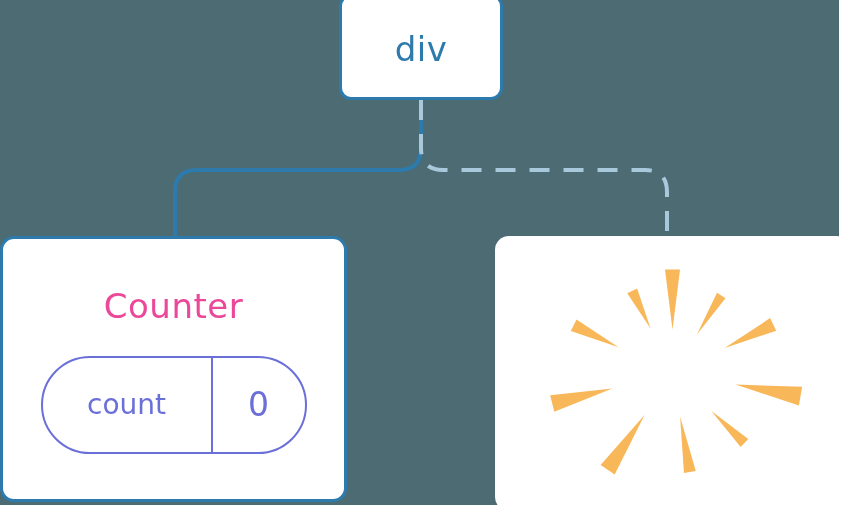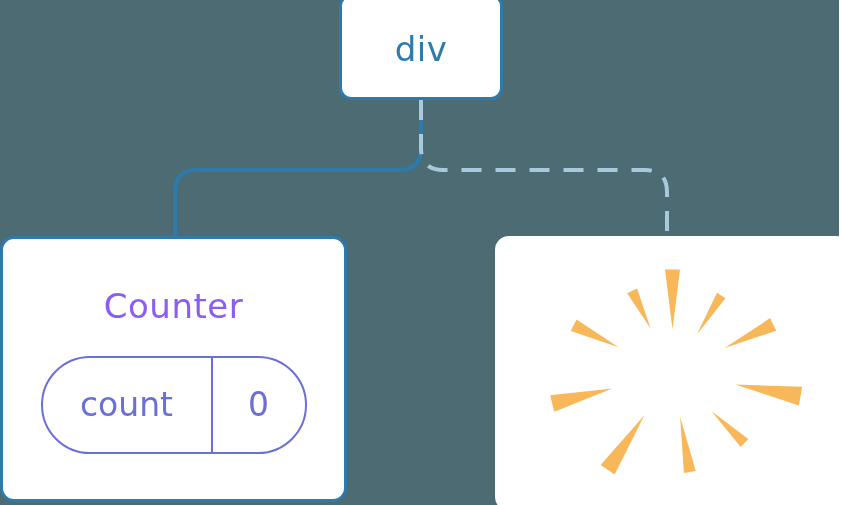--- a/index.html
+++ b/index.html
@@ -55,42 +55,42 @@
     height: 266px;
     border: 3px solid #2d7aad;
     border-radius: 14px;
     display: flex;
     flex-direction: column;
     align-items: center;
     padding-top: 50px;
   }
   #node-counter .node-title {
     font-size: 34px;
-    color: #8b5cf6;
+    color: #ec4899;
     letter-spacing: 0.5px;
     line-height: 1;
   }
   .state-pill {
     margin-top: 33px;
     width: 266px;
     height: 98px;
     border: 2.5px solid #6b6fd8;
     border-radius: 49px;
     display: flex;
     align-items: stretch;
     box-sizing: border-box;
     overflow: hidden;
   }
   .state-pill .pill-key {
     flex: 1 1 auto;
     display: flex;
     align-items: center;
     justify-content: center;
     border-right: 2.5px solid #6b6fd8;
-    font-size: 33px;
+    font-size: 28px;
     color: #6b6fd8;
     padding-bottom: 2px;
   }
   .state-pill .pill-val {
     flex: 0 0 92px;
     display: flex;
     align-items: center;
     justify-content: center;
     font-size: 33px;
     color: #6b6fd8;

